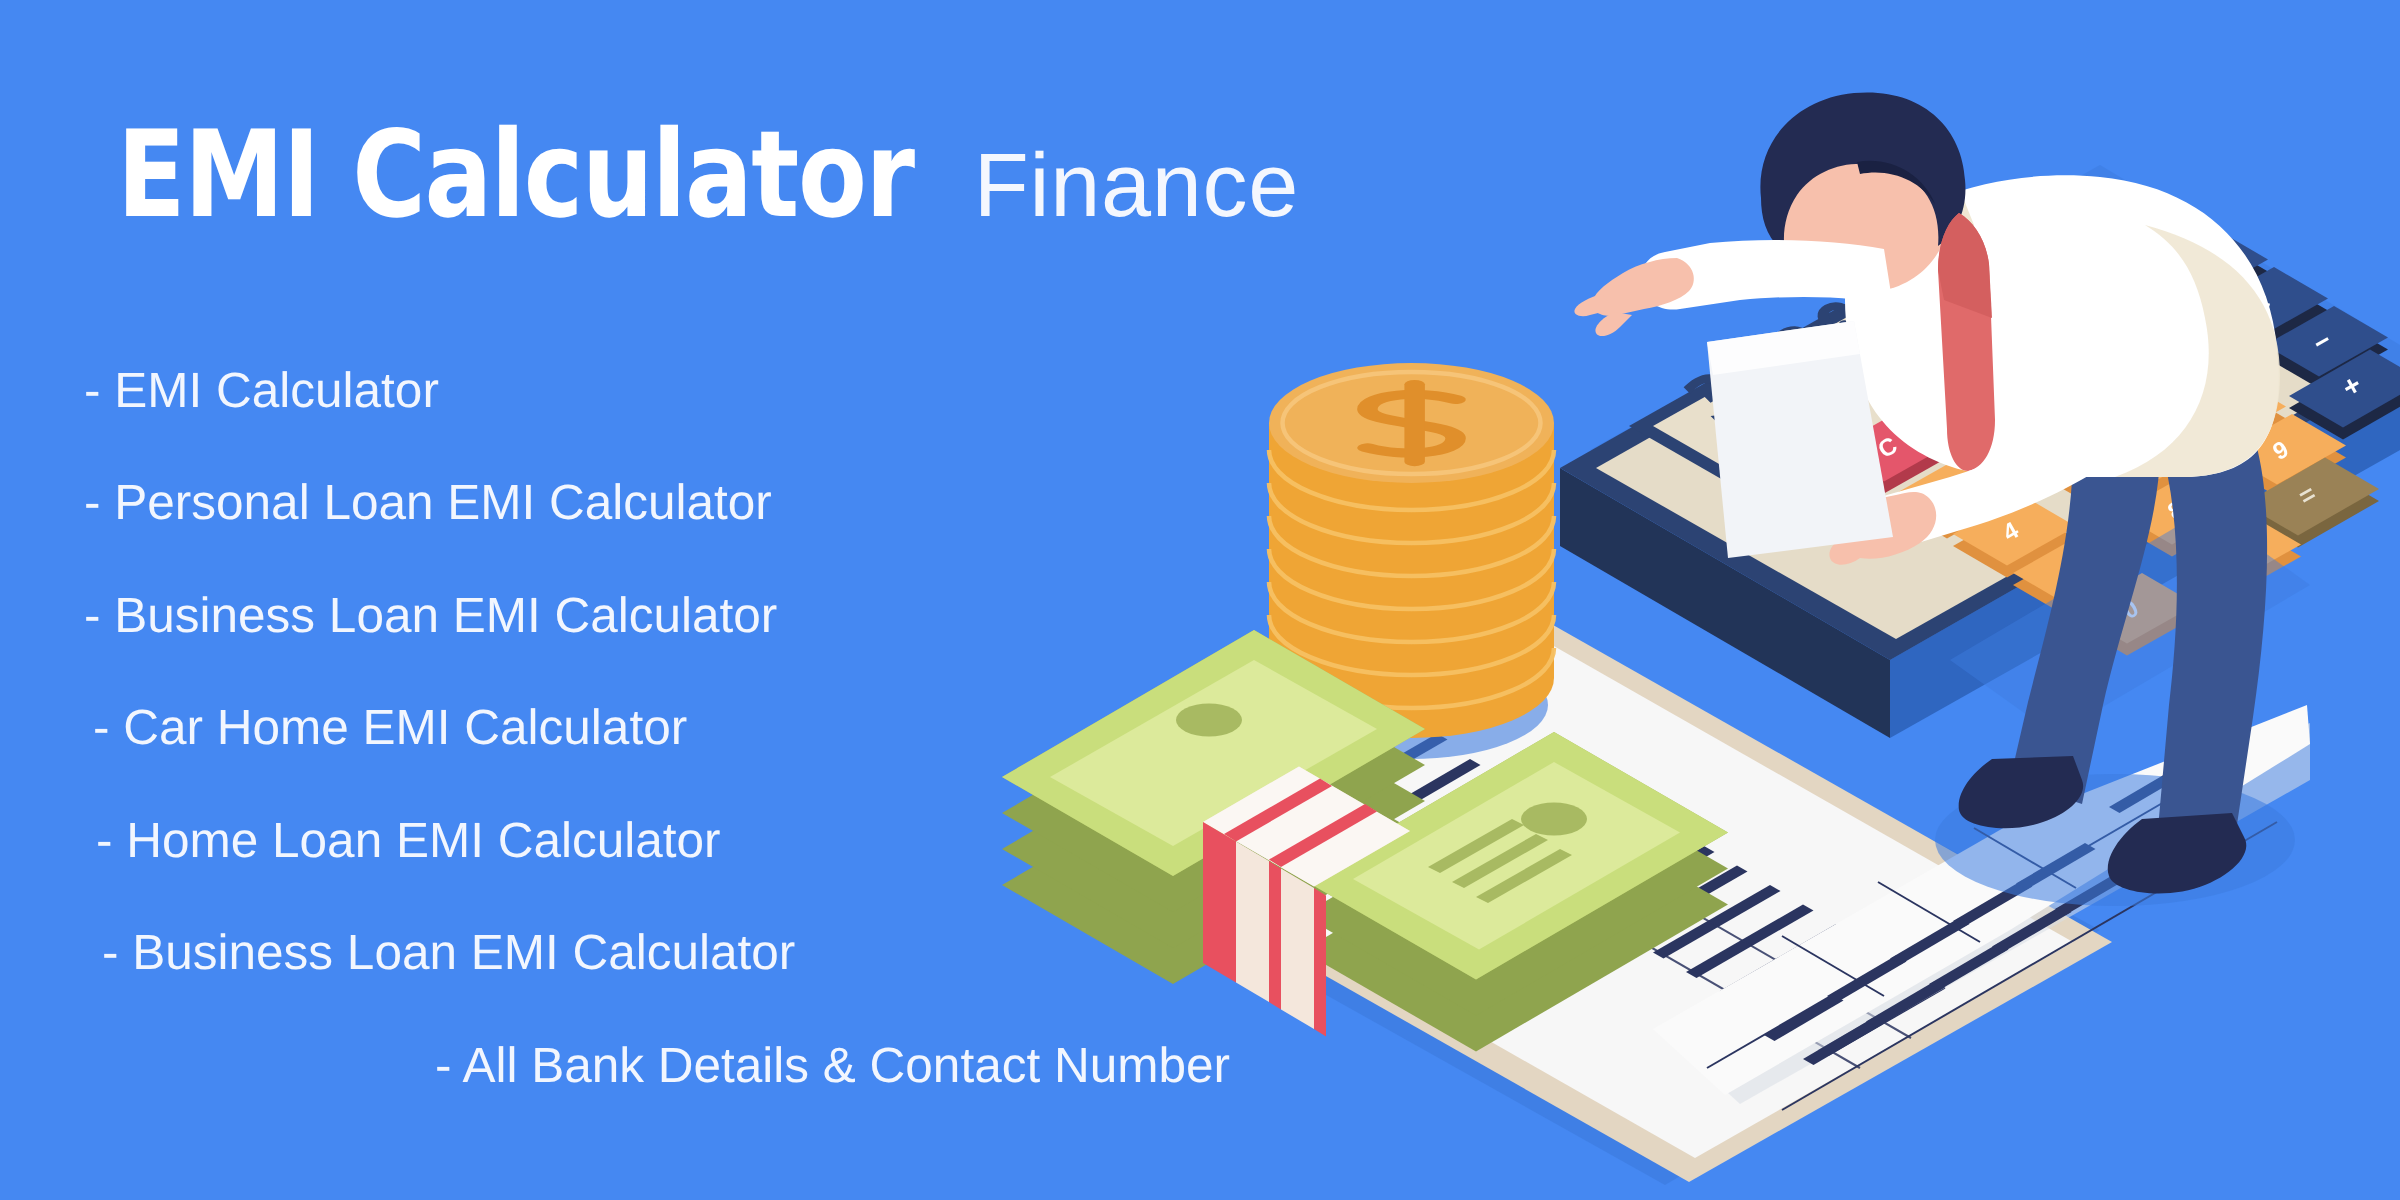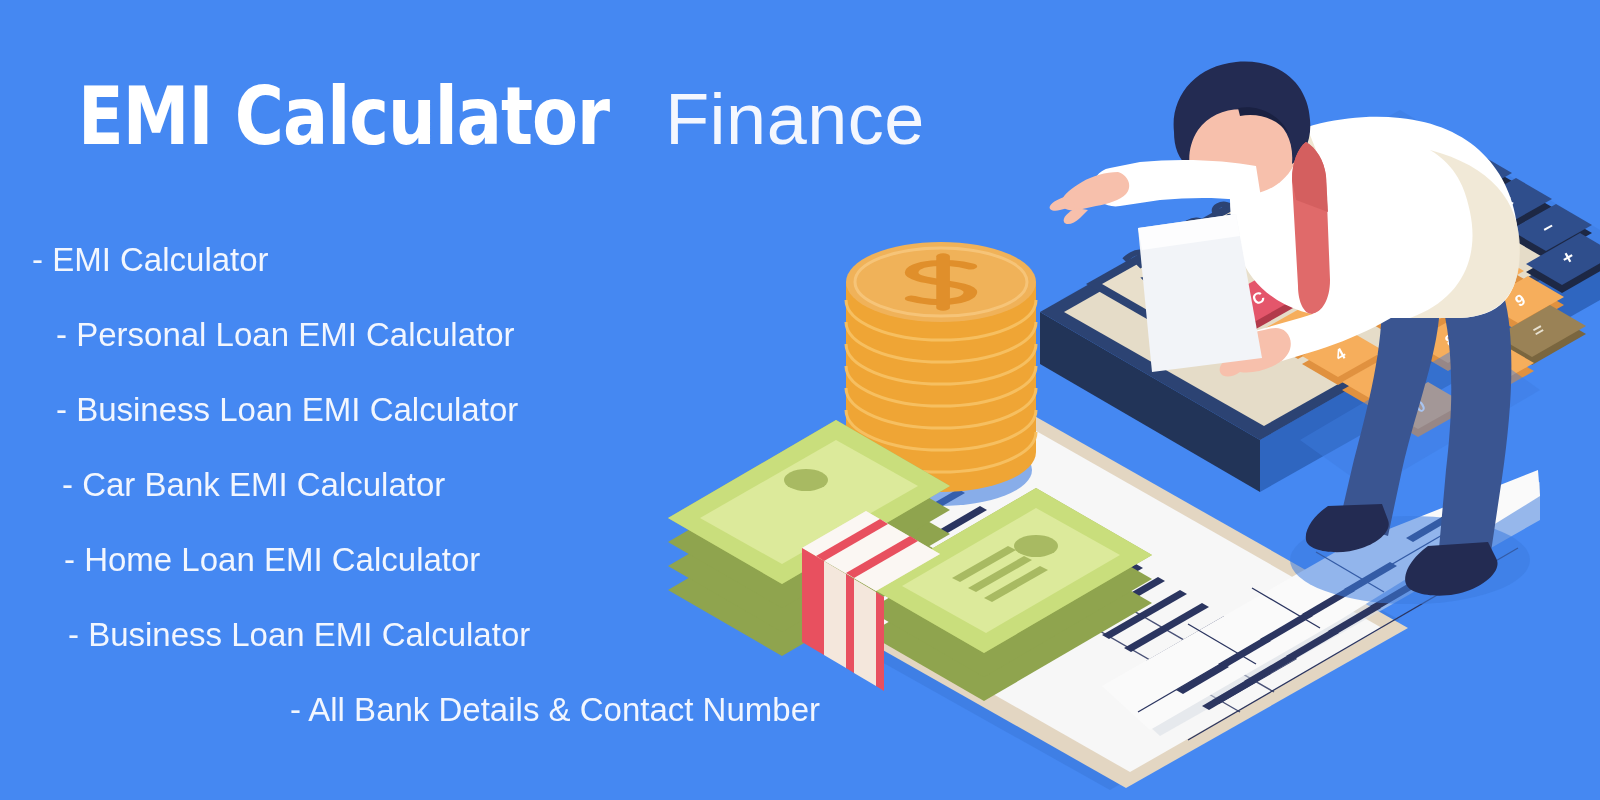--- a/index.html
+++ b/index.html
@@ -17,34 +17,34 @@
     display:flex; align-items:baseline; white-space:nowrap;
   }
   .title-main {
     font-family:"DejaVu Sans Condensed","Liberation Sans", sans-serif;
     font-weight:700; font-size:80px; line-height:86px;
     color:#FFFFFF; letter-spacing:-1px;
     transform:scaleX(0.93); transform-origin:left center;
   }
   .title-sub {
     font-family:"Liberation Sans", sans-serif;
-    font-weight:300; font-size:72px; line-height:86px;
-    color:#F4F7FE; margin-left:16px; letter-spacing:0.5px;
+    font-weight:300; font-size:60px; line-height:86px;
+    color:#F4F7FE; margin-left:0; letter-spacing:0.5px;
   }
 
   .features { position:absolute; left:0; top:222px; width:820px; }
   .feat {
     color:#F2F6FE; font-size:33px; line-height:40px;
     font-weight:400; white-space:nowrap; height:75px;
     display:flex; align-items:center;
   }
   .feat .txt { display:inline-block; }
   .feat .txt2 { display:inline-block; margin-left:46px; }
 
-  .i0 { padding-left:32px;gap:34px; }
+  .i0 { padding-left:56px;gap:34px; }
   .i1 { padding-left:56px; }
   .i2 { padding-left:56px; }
   .i3 { padding-left:62px; }
   .i4 { padding-left:64px; }
   .i5 { padding-left:68px; }
   .i6 { padding-left:72px;justify-content:flex-end; }
 
   
   .illo { position:absolute; left:640px; top:0; width:960px; height:800px; }
   .illo svg { display:block; width:100%; height:100%; }
@@ -71,21 +71,21 @@
       <span>Personal Loan EMI Calculator</span></span>
     </div>
 
     <div class="feat i2">
       <span class="txt"><span>-</span>
       <span>Business Loan EMI Calculator</span></span>
     </div>
 
     <div class="feat i3">
       <span class="txt"><span>-</span>
-      <span>Car Bank EMI Calculator</span></span>
+      <span>Car Home EMI Calculator</span></span>
     </div>
 
     <div class="feat i4">
       <span class="txt"><span>-</span>
       <span>Home Loan EMI Calculator</span></span>
     </div>
 
     <div class="feat i5">
       <span class="txt"><span>-</span>
       <span>Business Loan EMI Calculator</span></span>

